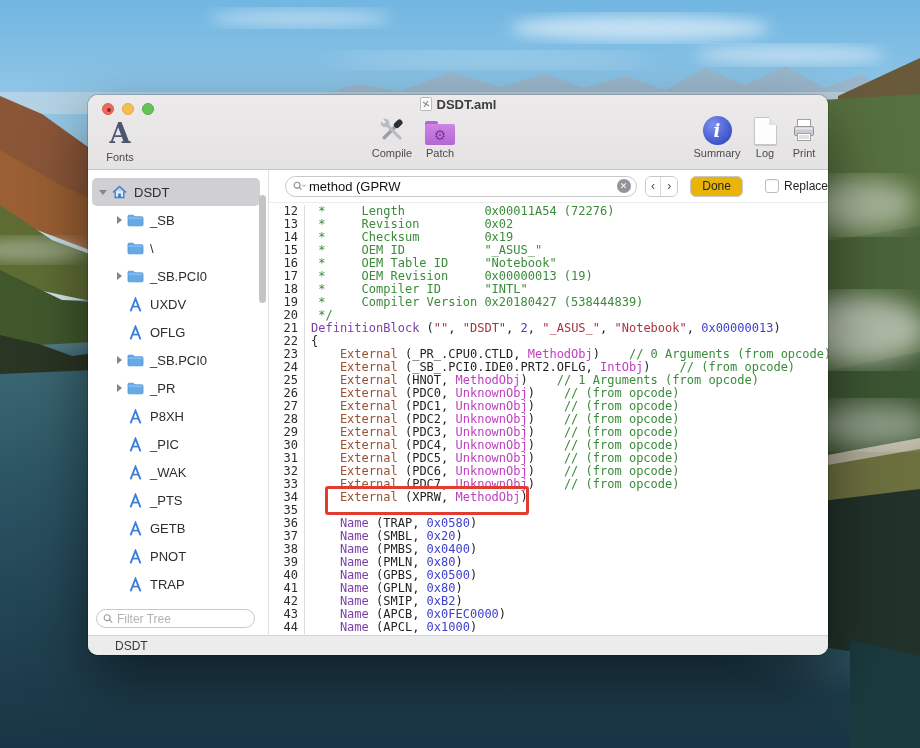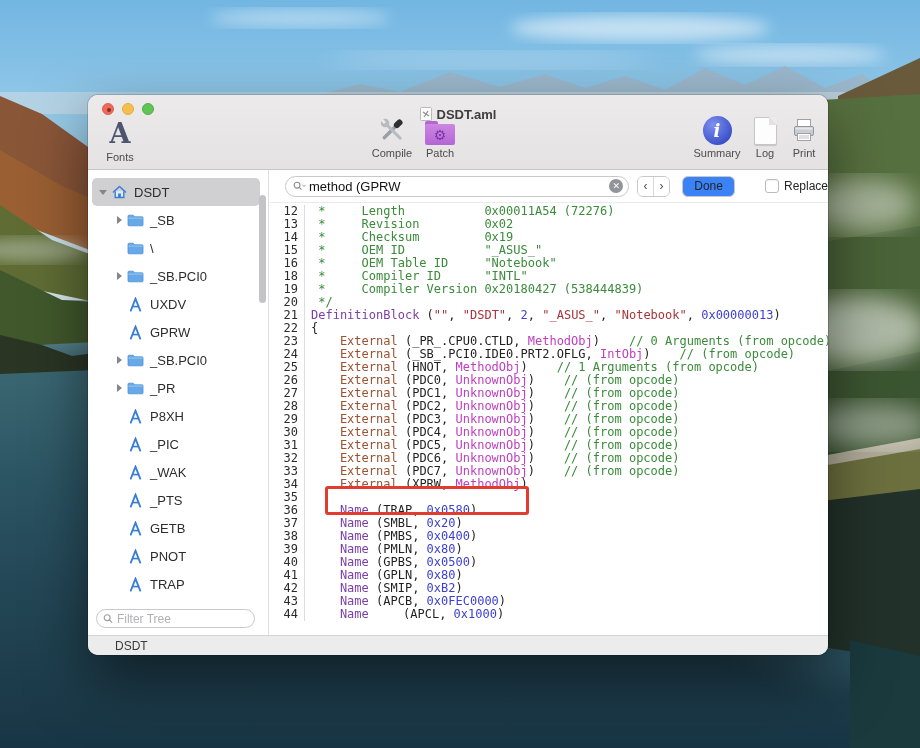--- a/index.html
+++ b/index.html
@@ -16,21 +16,21 @@
     overflow:hidden; display:flex; flex-direction:column; }
 
   .chrome { height:75px; background:linear-gradient(#eceaeb,#e4e2e3); border-bottom:1px solid #c8c6c7; position:relative; flex:0 0 auto; }
   .traffic { position:absolute; left:14px; top:8px; display:flex; gap:8px; }
   .tl { width:12px; height:12px; border-radius:50%; position:relative; }
   .tl.red { background:#ec6a5e; border:0.5px solid #d95f54; }
   .tl.red::after { content:""; position:absolute; left:4px; top:4px; width:4px; height:4px; border-radius:50%; background:#8c2b22; }
   .tl.yellow { background:#f5bf4f; border:0.5px solid #e0ac41; }
   .tl.green { background:#61c454; border:0.5px solid #53ad46; }
 
-  .titlewrap { position:absolute; top:10px; left:0; right:0; height:18px; display:flex; align-items:center; justify-content:center; gap:5px; }
+  .titlewrap { position:absolute; top:0; left:0; right:0; height:18px; display:flex; align-items:center; justify-content:center; gap:5px; }
   .title { font-size:13px; font-weight:bold; color:#3e3e3e; }
 
   .tbtn { position:absolute; display:flex; flex-direction:column; align-items:center; gap:2px; cursor:default; }
   .tbtn .lbl { font-size:11px; color:#4c4c4c; }
   .icon-box { height:32px; display:flex; align-items:flex-end; justify-content:center; }
   .fonts-a { font-family:"DejaVu Serif","Liberation Serif",serif; font-size:27px; line-height:30px; color:#4d566e; font-weight:bold; }
   .summary-circle { width:29px; height:29px; border-radius:50%; background:radial-gradient(circle at 35% 30%, #7e90ef, #3a50c8 75%);
      display:flex; align-items:center; justify-content:center; }
   .summary-circle span { font-family:"DejaVu Serif","Liberation Serif",serif; font-style:italic; font-weight:bold; color:#fff; font-size:18px; line-height:18px; }
   .log-page { width:23px; height:28px; background:#fdfdfd; border:1px solid #c6c6c6; border-radius:2px; position:relative; box-shadow:0 1px 1px rgba(0,0,0,.15); }
@@ -60,22 +60,22 @@
 
   .main { flex:1; display:flex; flex-direction:column; min-width:0; background:#fff; }
   .findbar { height:33px; flex:0 0 auto; display:flex; align-items:center; padding-left:16px; gap:6px; border-bottom:1px solid #ececec; }
   .search-field { width:375px; height:21px; border:1px solid #c8c8c8; border-radius:11px; background:#fff;
      display:flex; align-items:center; padding:0 5px 0 7px; gap:3px; }
   .search-field input { flex:1; border:none; outline:none; font-size:13px; color:#111; background:transparent; font-family:Liberation Sans, sans-serif; }
   .clear-btn { width:14px; height:14px; border-radius:50%; background:#93939a; color:#fff; font-size:9px; line-height:14px; text-align:center; flex:0 0 auto; }
   .seg { display:flex; height:21px; border:1px solid #c8c8c8; border-radius:6px; overflow:hidden; background:#fff; margin-left:2px; }
   .seg button { width:17px; border:none; background:#fff; font-size:12px; color:#4a4a4a; line-height:19px; padding:0; }
   .seg button:first-child { border-right:1px solid #d8d8d8; }
-  .done-btn { height:21px; border:1px solid #c8c8c8; border-radius:6px; background:#3b82f6; font-size:12px; color:#262626; padding:0 11px; margin-left:6px; font-family:"Liberation Sans",sans-serif; }
-  .replace-wrap { display:flex; align-items:flex-end; gap:5px; margin-left:24px; }
+  .done-btn { height:21px; border:1px solid #c8c8c8; border-radius:6px; background:#eab308; font-size:12px; color:#262626; padding:0 11px; margin-left:6px; font-family:"Liberation Sans",sans-serif; }
+  .replace-wrap { display:flex; align-items:flex-end; gap:5px; margin-left:16px; }
   .checkbox { width:14px; height:14px; border:1px solid #bcbcbc; border-radius:3px; background:#fff; box-shadow:inset 0 1px 1px rgba(0,0,0,.05); }
   .replace-lbl { font-size:12px; color:#262626; }
 
   .editor { flex:1; position:relative; overflow:hidden; font-family:"DejaVu Sans Mono","Liberation Mono",monospace; font-size:12px; padding-top:2px; }
   .cl { height:13px; line-height:13px; white-space:pre; display:flex; }
   .ln { width:36px; text-align:right; padding-right:6px; color:#2b2b2b; border-right:1px solid #dcdcdc; flex:0 0 auto; }
   .ct { padding-left:6px; }
   .hlbox { position:absolute; left:56px; width:204px; height:29px; border:3px solid #e23c30; border-radius:3px; pointer-events:none; z-index:5; }
 
   .statusbar { height:20px; flex:0 0 auto; background:#ececec; border-top:1px solid #d4d4d4; display:flex; align-items:center; padding-left:27px;
@@ -277,21 +277,21 @@
             <span>UXDV</span>
           </div>
           <div class="tree-row" style="padding-left: 20px;">
             <span class="chev "></span>
             <span class="tree-icon">
               <svg width="15" height="15" viewBox="0 0 16 16">
                 <path d="M3,14.5 L8,1.8 L13,14.5" fill="none" stroke="#3b7fd4" stroke-width="2" stroke-linecap="round"></path>
                 <line x1="4.6" y1="10.2" x2="11.4" y2="10.2" stroke="#3b7fd4" stroke-width="1.8"></line>
               </svg>
             </span>
-            <span>GPRW</span>
+            <span>OFLG</span>
           </div>
           <div class="tree-row" style="padding-left: 20px;">
             <span class="chev right"></span>
             <span class="tree-icon">
               <svg width="17" height="13" viewBox="0 0 17 13">
                 <path d="M1,2.2 a1,1 0 0 1 1,-1 h4.2 l1.5,1.6 h7.3 a1,1 0 0 1 1,1 v7 a1,1 0 0 1 -1,1 h-13 a1,1 0 0 1 -1,-1 Z" fill="#66a9e6" stroke="#4a90d9" stroke-width="0.8"></path>
                 <path d="M1.4,3.4 h14.2 v1.4 h-14.2 Z" fill="#8cc0ef"></path>
               </svg>
             </span>
             <span>_SB.PCI0</span>
@@ -409,20 +409,21 @@
         </div>
       </div>
 
       <div class="editor">
         <div>
             <div class="cl"><span class="ln">12</span><span class="ct"><span style="color: rgb(58, 139, 58);"> *     Length           0x00011A54 (72276)</span></span></div>
             <div class="cl"><span class="ln">13</span><span class="ct"><span style="color: rgb(58, 139, 58);"> *     Revision         0x02</span></span></div>
             <div class="cl"><span class="ln">14</span><span class="ct"><span style="color: rgb(58, 139, 58);"> *     Checksum         0x19</span></span></div>
             <div class="cl"><span class="ln">15</span><span class="ct"><span style="color: rgb(58, 139, 58);"> *     OEM ID           "_ASUS_"</span></span></div>
             <div class="cl"><span class="ln">16</span><span class="ct"><span style="color: rgb(58, 139, 58);"> *     OEM Table ID     "Notebook"</span></span></div>
+            <div class="cl"><span class="ln">17</span><span class="ct"><span style="color: rgb(58, 139, 58);"> *     OEM Revision     0x00000013 (19)</span></span></div>
             <div class="cl"><span class="ln">18</span><span class="ct"><span style="color: rgb(58, 139, 58);"> *     Compiler ID      "INTL"</span></span></div>
             <div class="cl"><span class="ln">19</span><span class="ct"><span style="color: rgb(58, 139, 58);"> *     Compiler Version 0x20180427 (538444839)</span></span></div>
             <div class="cl"><span class="ln">20</span><span class="ct"><span style="color: rgb(58, 139, 58);"> */</span></span></div>
             <div class="cl"><span class="ln">21</span><span class="ct"><span style="color: rgb(123, 63, 168);">DefinitionBlock</span><span style="color: rgb(31, 31, 31);"> (</span><span style="color: rgb(168, 52, 60);">""</span><span style="color: rgb(31, 31, 31);">, </span><span style="color: rgb(168, 52, 60);">"DSDT"</span><span style="color: rgb(31, 31, 31);">, </span><span style="color: rgb(60, 63, 207);">2</span><span style="color: rgb(31, 31, 31);">, </span><span style="color: rgb(168, 52, 60);">"_ASUS_"</span><span style="color: rgb(31, 31, 31);">, </span><span style="color: rgb(168, 52, 60);">"Notebook"</span><span style="color: rgb(31, 31, 31);">, </span><span style="color: rgb(60, 63, 207);">0x00000013</span><span style="color: rgb(31, 31, 31);">)</span></span></div>
             <div class="cl"><span class="ln">22</span><span class="ct"><span style="color: rgb(31, 31, 31);">{</span></span></div>
             <div class="cl"><span class="ln">23</span><span class="ct"><span style="color: rgb(154, 82, 50);">    External</span><span style="color: rgb(31, 31, 31);"> (_PR_.CPU0.CTLD, </span><span style="color: rgb(191, 64, 191);">MethodObj</span><span style="color: rgb(31, 31, 31);">)</span><span style="color: rgb(58, 139, 58);">    // 0 Arguments (from opcode)</span></span></div>
             <div class="cl"><span class="ln">24</span><span class="ct"><span style="color: rgb(154, 82, 50);">    External</span><span style="color: rgb(31, 31, 31);"> (_SB_.PCI0.IDE0.PRT2.OFLG, </span><span style="color: rgb(191, 64, 191);">IntObj</span><span style="color: rgb(31, 31, 31);">)</span><span style="color: rgb(58, 139, 58);">    // (from opcode)</span></span></div>
             <div class="cl"><span class="ln">25</span><span class="ct"><span style="color: rgb(154, 82, 50);">    External</span><span style="color: rgb(31, 31, 31);"> (HNOT, </span><span style="color: rgb(191, 64, 191);">MethodObj</span><span style="color: rgb(31, 31, 31);">)</span><span style="color: rgb(58, 139, 58);">    // 1 Arguments (from opcode)</span></span></div>
             <div class="cl"><span class="ln">26</span><span class="ct"><span style="color: rgb(154, 82, 50);">    External</span><span style="color: rgb(31, 31, 31);"> (PDC0, </span><span style="color: rgb(191, 64, 191);">UnknownObj</span><span style="color: rgb(31, 31, 31);">)</span><span style="color: rgb(58, 139, 58);">    // (from opcode)</span></span></div>
             <div class="cl"><span class="ln">27</span><span class="ct"><span style="color: rgb(154, 82, 50);">    External</span><span style="color: rgb(31, 31, 31);"> (PDC1, </span><span style="color: rgb(191, 64, 191);">UnknownObj</span><span style="color: rgb(31, 31, 31);">)</span><span style="color: rgb(58, 139, 58);">    // (from opcode)</span></span></div>
@@ -435,21 +436,21 @@
             <div class="cl"><span class="ln">34</span><span class="ct"><span style="color: rgb(154, 82, 50);">    External</span><span style="color: rgb(31, 31, 31);"> (XPRW, </span><span style="color: rgb(191, 64, 191);">MethodObj</span><span style="color: rgb(31, 31, 31);">)</span></span></div>
             <div class="cl"><span class="ln">35</span><span class="ct"></span></div>
             <div class="cl"><span class="ln">36</span><span class="ct"><span style="color: rgb(123, 63, 168);">    Name</span><span style="color: rgb(31, 31, 31);"> (TRAP, </span><span style="color: rgb(60, 63, 207);">0x0580</span><span style="color: rgb(31, 31, 31);">)</span></span></div>
             <div class="cl"><span class="ln">37</span><span class="ct"><span style="color: rgb(123, 63, 168);">    Name</span><span style="color: rgb(31, 31, 31);"> (SMBL, </span><span style="color: rgb(60, 63, 207);">0x20</span><span style="color: rgb(31, 31, 31);">)</span></span></div>
             <div class="cl"><span class="ln">38</span><span class="ct"><span style="color: rgb(123, 63, 168);">    Name</span><span style="color: rgb(31, 31, 31);"> (PMBS, </span><span style="color: rgb(60, 63, 207);">0x0400</span><span style="color: rgb(31, 31, 31);">)</span></span></div>
             <div class="cl"><span class="ln">39</span><span class="ct"><span style="color: rgb(123, 63, 168);">    Name</span><span style="color: rgb(31, 31, 31);"> (PMLN, </span><span style="color: rgb(60, 63, 207);">0x80</span><span style="color: rgb(31, 31, 31);">)</span></span></div>
             <div class="cl"><span class="ln">40</span><span class="ct"><span style="color: rgb(123, 63, 168);">    Name</span><span style="color: rgb(31, 31, 31);"> (GPBS, </span><span style="color: rgb(60, 63, 207);">0x0500</span><span style="color: rgb(31, 31, 31);">)</span></span></div>
             <div class="cl"><span class="ln">41</span><span class="ct"><span style="color: rgb(123, 63, 168);">    Name</span><span style="color: rgb(31, 31, 31);"> (GPLN, </span><span style="color: rgb(60, 63, 207);">0x80</span><span style="color: rgb(31, 31, 31);">)</span></span></div>
             <div class="cl"><span class="ln">42</span><span class="ct"><span style="color: rgb(123, 63, 168);">    Name</span><span style="color: rgb(31, 31, 31);"> (SMIP, </span><span style="color: rgb(60, 63, 207);">0xB2</span><span style="color: rgb(31, 31, 31);">)</span></span></div>
             <div class="cl"><span class="ln">43</span><span class="ct"><span style="color: rgb(123, 63, 168);">    Name</span><span style="color: rgb(31, 31, 31);"> (APCB, </span><span style="color: rgb(60, 63, 207);">0x0FEC0000</span><span style="color: rgb(31, 31, 31);">)</span></span></div>
-            <div class="cl"><span class="ln">44</span><span class="ct"><span style="color: rgb(123, 63, 168);">    Name</span><span style="color: rgb(31, 31, 31); margin-left: 27px;"> (APCL, </span><span style="color: rgb(60, 63, 207);">0x1000</span><span style="color: rgb(31, 31, 31);">)</span></span></div>
+            <div class="cl"><span class="ln">44</span><span class="ct"><span style="color: rgb(123, 63, 168);">    Name</span><span style="color: rgb(31, 31, 31);"> (APCL, </span><span style="color: rgb(60, 63, 207);">0x1000</span><span style="color: rgb(31, 31, 31);">)</span></span></div>
           </div>
         <div class="hlbox" style="top: 283px; border-color: rgb(226, 60, 48);"></div>
       </div>
     </div>
   </div>
 
   <div class="statusbar">
     <span>DSDT</span>
   </div>
 </div>

